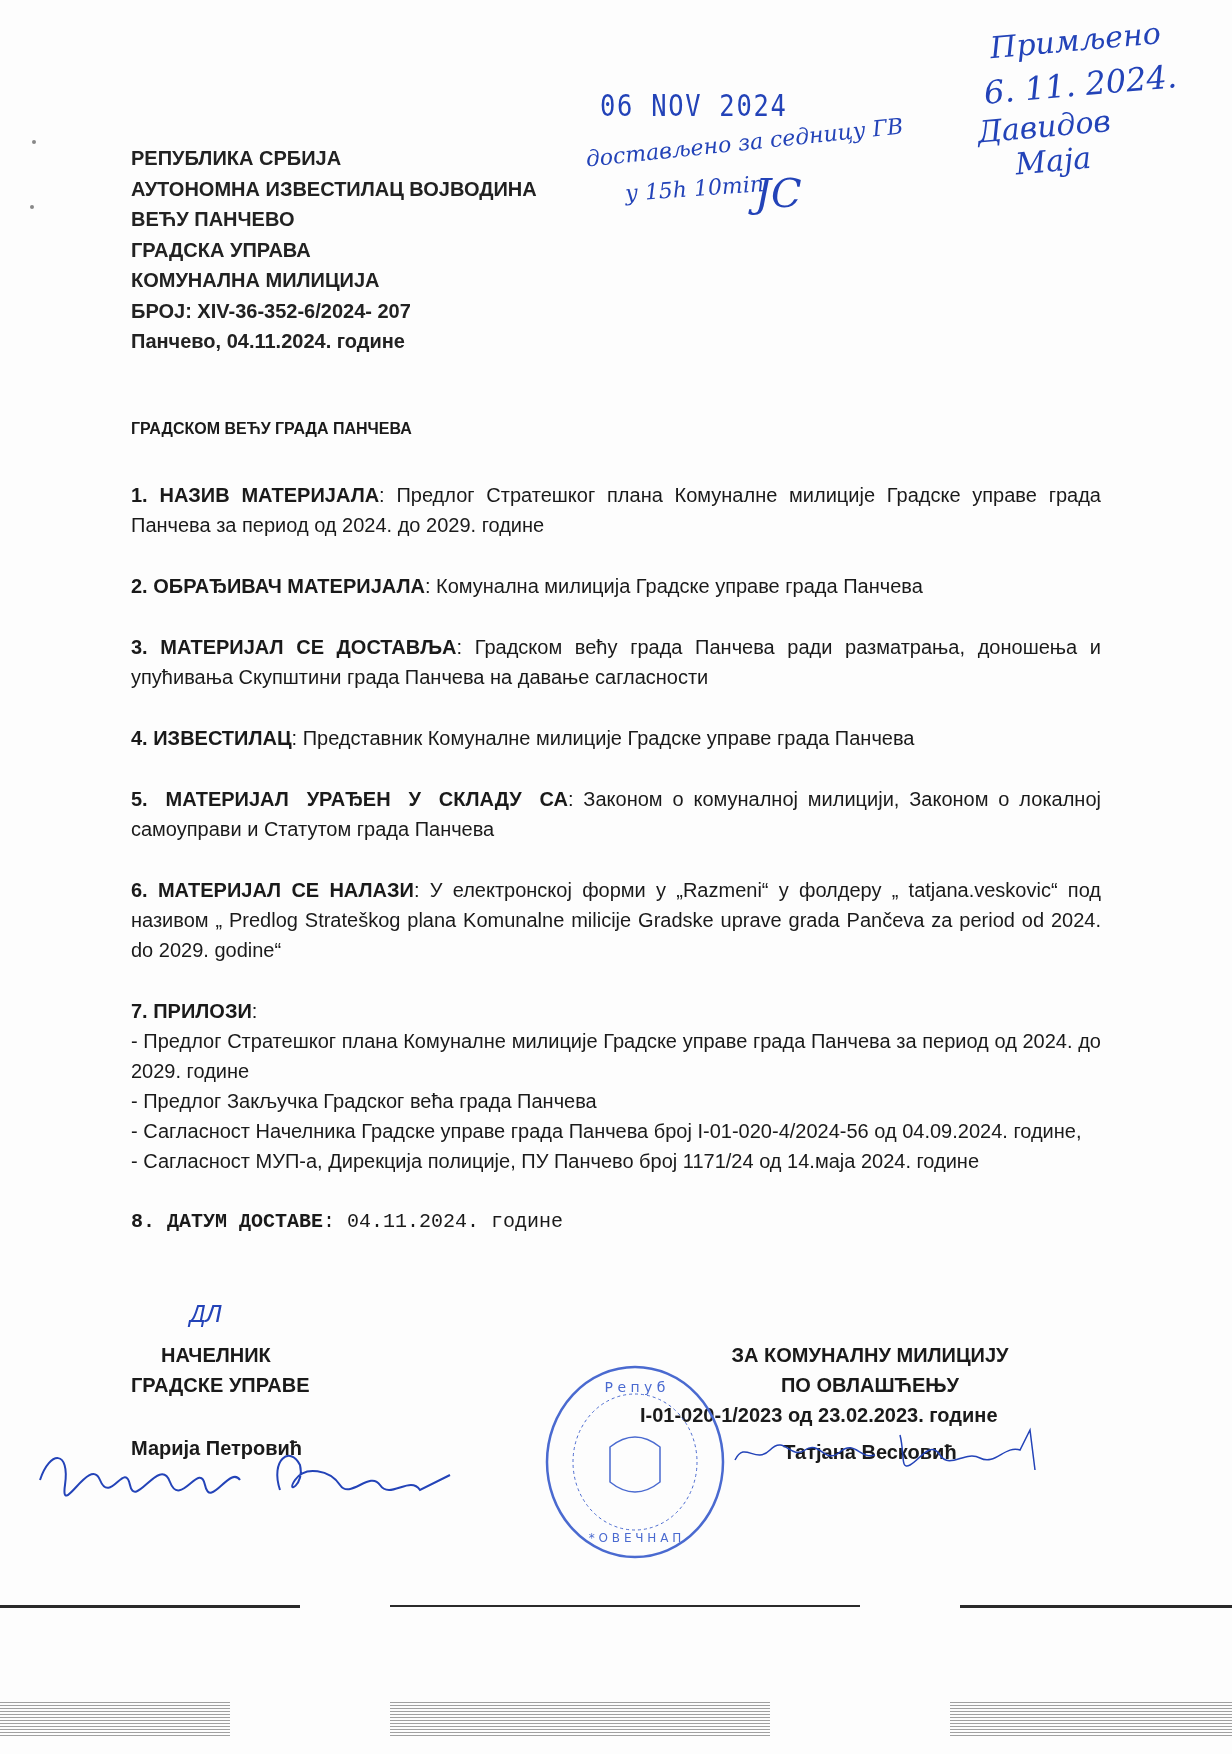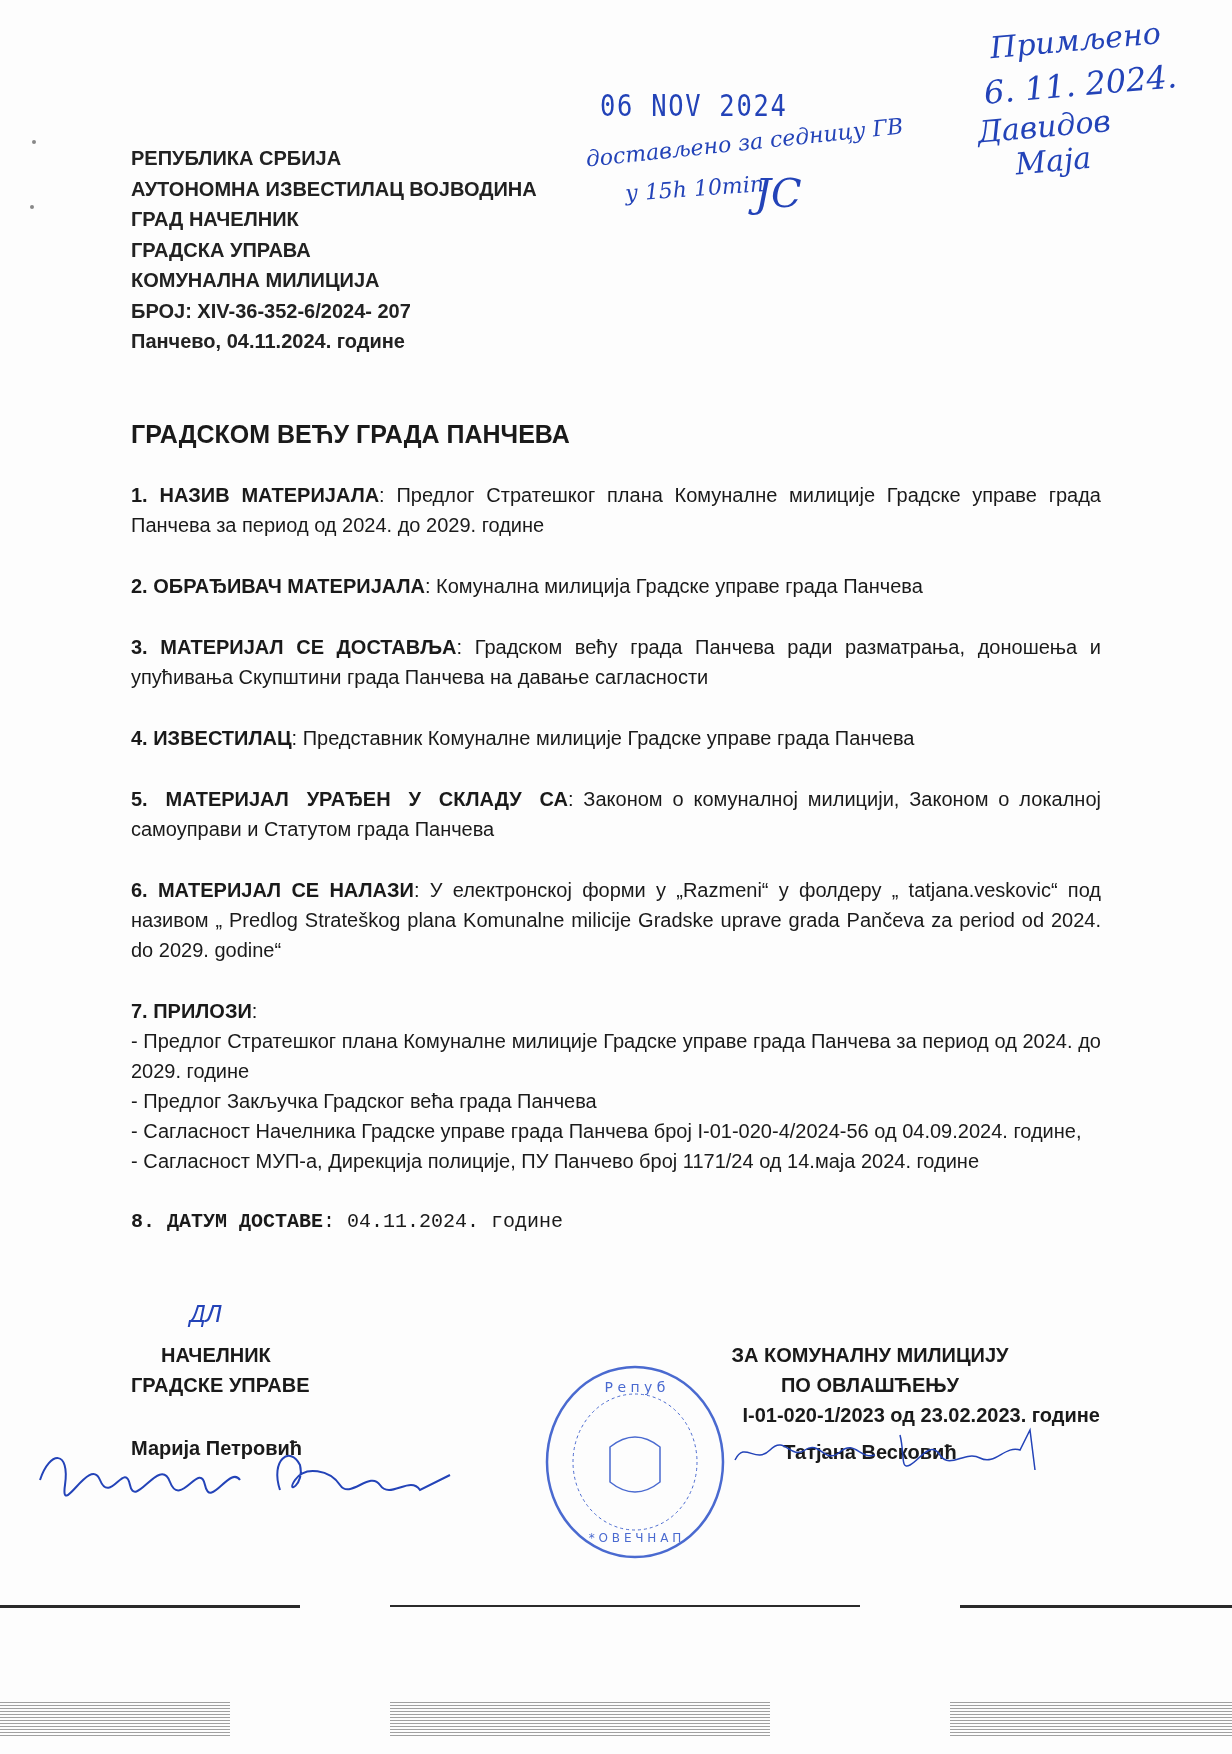--- a/index.html
+++ b/index.html
@@ -17,37 +17,37 @@
   .stamp-note2 { position: absolute; left: 25px; top: 88px; font-size: 22px; white-space: nowrap; transform: rotate(-4deg); }
   .stamp-initials { position: absolute; left: 155px; top: 82px; font-size: 40px; }
 
   .receipt { position: absolute; left: 995px; top: 22px; color: #2343b8; transform: rotate(-5deg); }
   .receipt div { font-family: "DejaVu Serif", serif; font-style: italic; white-space: nowrap; }
   .r1 { font-size: 30px; }
   .r2 { font-size: 32px; margin-top: 8px; margin-left: -10px; }
   .r3 { font-size: 30px; margin-top: 2px; margin-left: -20px; }
   .r4 { font-size: 30px; margin-top: 0px; margin-left: 15px; }
 
-  .addressee { position: absolute; left: 131px; top: 420px; font-size: 25px; font-weight: 700; text-align: center; }
+  .addressee { position: absolute; left: 131px; top: 420px; font-size: 16px; font-weight: 700; text-align: center; }
 
   .body { position: absolute; left: 131px; top: 480px; width: 970px; font-size: 20px; line-height: 30px; }
   .item { margin: 0 0 31px 0; text-align: justify; }
   .item .lbl { font-weight: 700; }
   .item.nomargin { margin-bottom: 0; font-family: Liberation Mono, monospace; }
   .attach-list { margin: 0; padding: 0; list-style: none; }
   .attach-list li { text-align: justify; }
 
   .sig-left { position: absolute; left: 131px; top: 1340px; font-size: 20px; line-height: 30px; font-weight: 700; }
   .sig-left .t1 { padding-left: 30px; }
   .sig-left .name { margin-top: 33px; font-weight: 600; }
   .sig-mark { position: absolute; left: 190px; top: 1300px; font-size: 26px; color: #2343b8; font-family: Liberation Mono, monospace; font-style: italic; }
   .scribble-left { position: absolute; left: 30px; top: 1440px; }
 
   .sig-right { position: absolute; left: 640px; top: 1340px; width: 460px; font-size: 20px; line-height: 30px; font-weight: 700; text-align: center; }
-  .sig-right .l3 { text-align: right; }
+  .sig-right .l3 { text-align: left; }
   .sig-right .name { margin-top: 7px; }
   .scribble-right { position: absolute; left: 730px; top: 1420px; }
 
   .seal { position: absolute; left: 540px; top: 1362px; width: 190px; height: 200px; }
 
   .rule { position: absolute; top: 1605px; height: 3px; background: #2a2a2a; }
   .scan-noise { position: absolute; top: 1700px; height: 36px; opacity: .55;
     background: repeating-linear-gradient(0deg, #555 0 1px, transparent 1px 3px); }
   .margin-dot { position: absolute; width: 4px; height: 4px; background: #888; border-radius: 50%; }
 </style>
@@ -55,21 +55,21 @@
 <body>
 
 <div class="page">
 
   <span class="margin-dot" style="left:32px;top:140px"></span>
   <span class="margin-dot" style="left:30px;top:205px"></span>
 
   <div class="header">
     <div>РЕПУБЛИКА СРБИЈА</div>
     <div>АУТОНОМНА ИЗВЕСТИЛАЦ ВОЈВОДИНА</div>
-    <div>ГРАД НАЧЕЛНИК</div>
+    <div>ВЕЋУ ПАНЧЕВО</div>
     <div>ГРАДСКА УПРАВА</div>
     <div>КОМУНАЛНА МИЛИЦИЈА</div>
     <div>БРОЈ: XIV-36-352-6/2024- 207</div>
     <div>Панчево, 04.11.2024. године</div>
   </div>
 
   <div class="stamp">
     <span class="stamp-date">06 NOV 2024</span>
     <span class="hand stamp-note1">достављено за седницу ГВ</span>
     <span class="hand stamp-note2">у 15h 10min</span>

